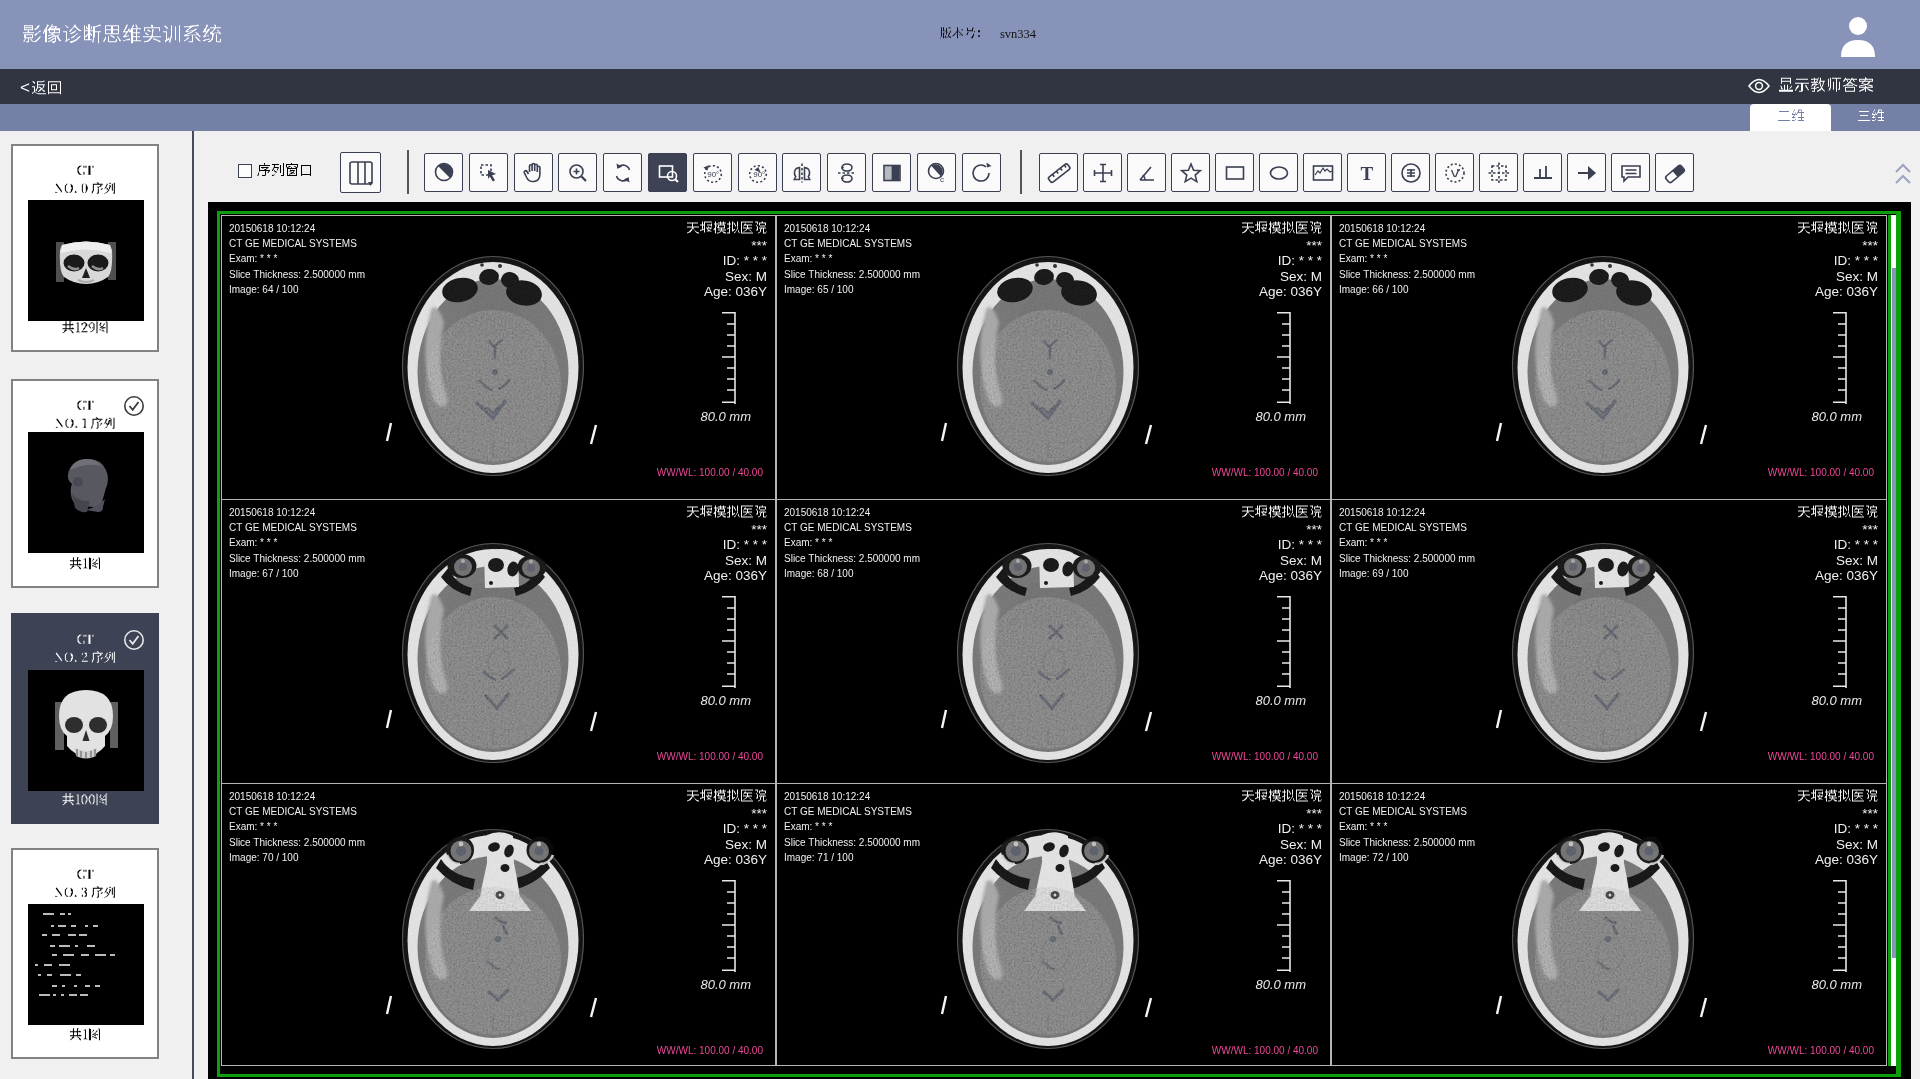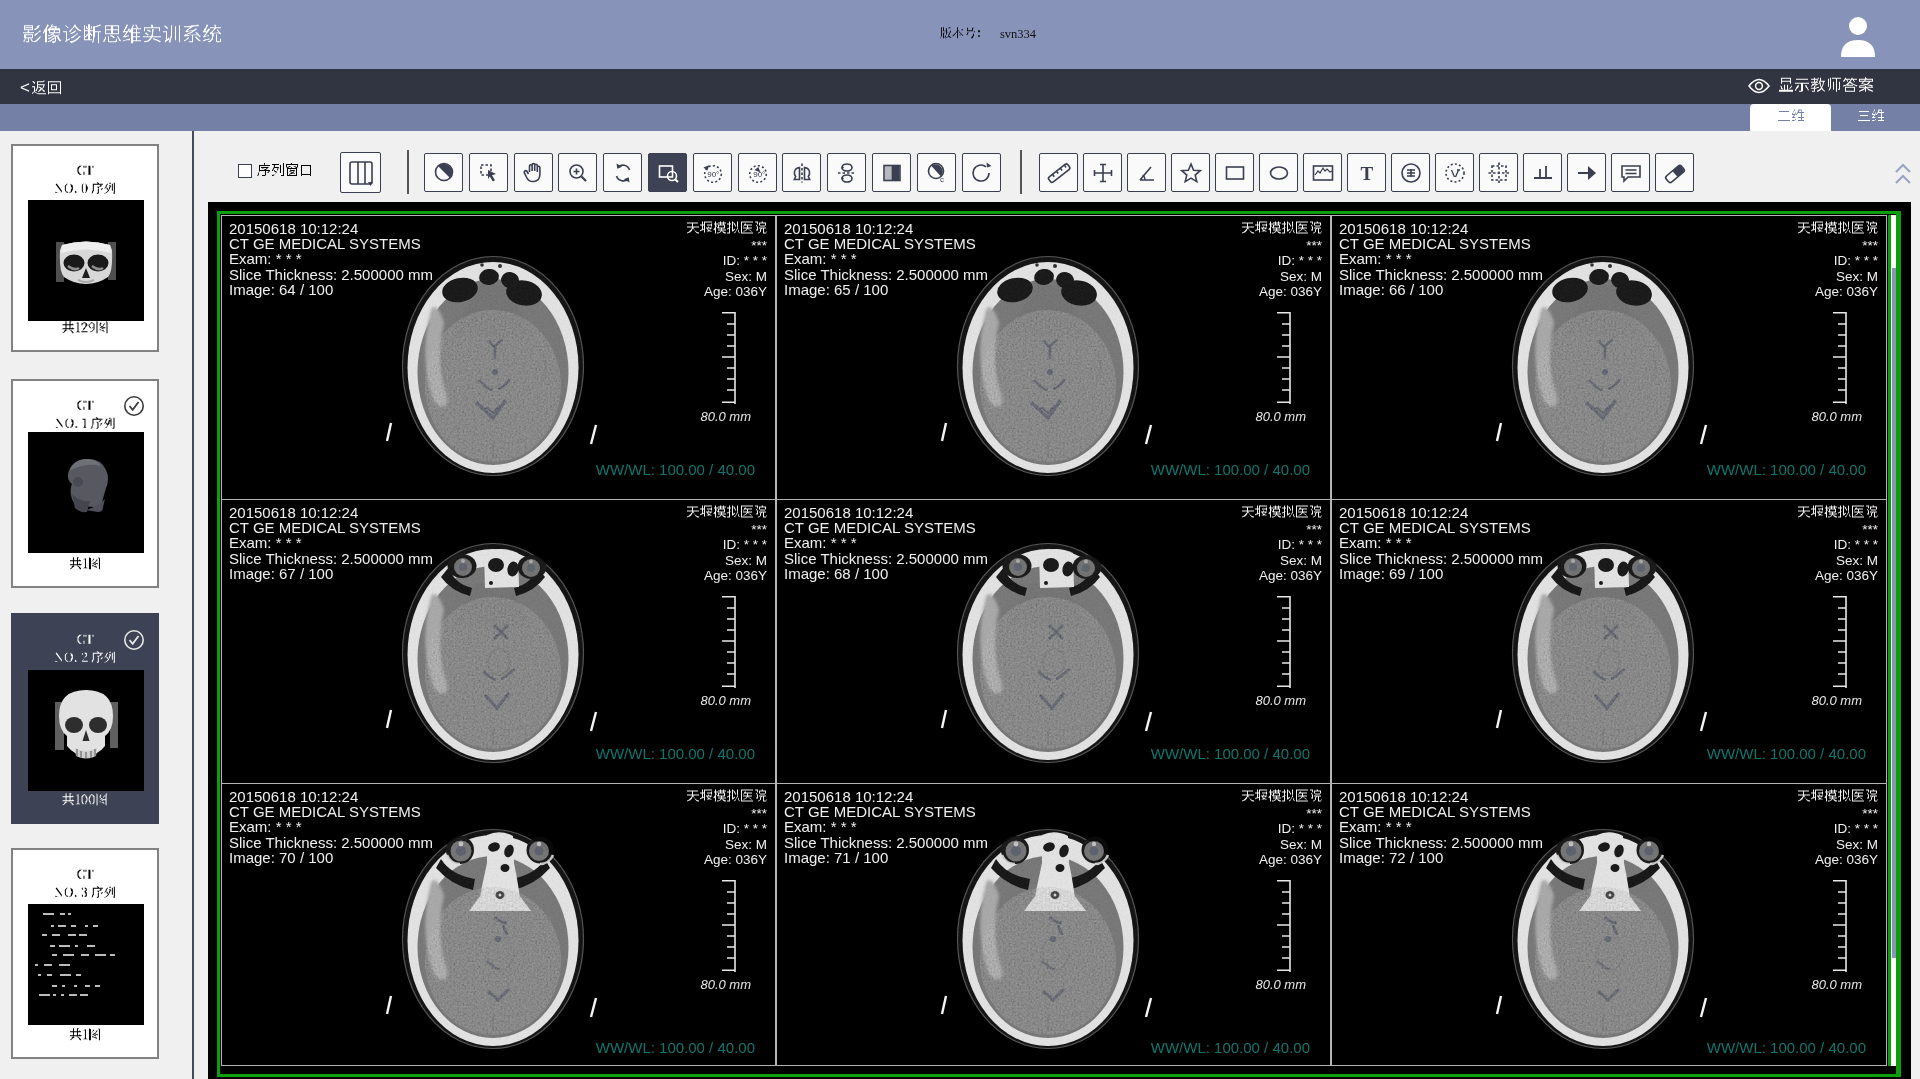--- a/index.html
+++ b/index.html
@@ -17,24 +17,24 @@
 #vline {position:absolute;left:192px;top:131px;width:2px;height:948px;background:#454a5c}
 #cb {position:absolute;left:238px;top:164px;width:14px;height:14px;border:1.5px solid #3a3f52;background:#fdfdfd}
 .tb {position:absolute;top:153px;width:39px;height:39px;border:1.5px solid #3a3f52;border-radius:2px;display:flex;align-items:center;justify-content:center}
 .sep {position:absolute;top:150px;width:2px;height:44px;background:#555}
 #viewer {position:absolute;left:208px;top:202px;width:1703px;height:877px;background:#000}
 #gbox {position:absolute;left:217px;top:211px;width:1684px;height:866px;border:3px solid #0ba00b;border-right-width:5px}
 #gline {position:absolute;left:1888px;top:215px;width:3px;height:851px;background:#0ba00b}
 #strack {position:absolute;left:1891px;top:215px;width:5px;height:851px;background:#fff}
 #sthumb {position:absolute;left:1892px;top:268px;width:4px;height:690px;background:#8a94ba}
 .cell {position:absolute;background:#000;border:1.5px solid #b5b5b5}
-.cell .tl {position:absolute;left:7px;top:4.5px;color:#f0f0f0;font-size:15px;line-height:15.4px;white-space:pre}
+.cell .tl {position:absolute;left:7px;top:4.5px;color:#f0f0f0;font-size:10px;line-height:15.4px;white-space:pre}
 .cell .tr {position:absolute;right:8px;top:22px;color:#f0f0f0;font-size:13.5px;line-height:15.4px;text-align:right}
 .cell .mm {position:absolute;right:24px;top:193px;color:#e8e8e8;font-size:13px;font-style:italic}
-.cell .ww {position:absolute;right:20px;color:#0f766e;font-size:15px}
+.cell .ww {position:absolute;right:12px;color:#ec4899;font-size:10px}
 .cell svg.ruler,.cell svg.brain {position:absolute}
 
 </style></head><body>
 <svg width="0" height="0" style="position:absolute">
     <defs>
       <g id="t_title">
         <path d="M17 -16 18 -16Q17 -15 17 -14Q16 -13 15 -12Q14 -12 13 -11Q13 -11 12 -12Q12 -12 12 -12Q13 -13 14 -13Q15 -14 15 -15Q16 -16 17 -16ZM18 -11 19 -10Q18 -9 17 -9Q16 -8 15 -7Q14 -6 13 -5Q13 -6 12 -6Q12 -6 12 -6Q13 -7 14 -8Q15 -8 16 -9Q17 -10 18 -11ZM18 -5 19 -5Q18 -3 17 -2Q16 -1 15 -0Q14 1 12 1Q12 1 12 1Q12 1 11 0Q13 -0 14 -1Q15 -2 16 -3Q17 -4 18 -5ZM1 -9H12V-8H1ZM4 -6V-4H10V-6ZM2 -7H11V-3H2ZM8 -2 9 -3Q10 -2 10 -1Q11 -1 11 -0L10 1Q10 -0 9 -1Q9 -2 8 -2ZM3 -13V-12H10V-13ZM3 -15V-14H10V-15ZM2 -16H11V-11H2ZM6 -4H7V0Q7 1 7 1Q7 1 7 1Q6 1 6 1Q5 1 4 1Q4 1 4 1Q4 1 4 0Q5 0 5 0Q5 0 6 0Q6 0 6 0Q6 0 6 0ZM3 -3 4 -3Q4 -2 3 -1Q3 0 2 1Q2 1 2 1Q2 0 1 0Q1 0 1 0Q2 -1 2 -1Q3 -2 3 -3ZM5 -10 7 -11Q7 -10 7 -10Q7 -9 8 -9L6 -9Q6 -9 6 -9Q6 -10 5 -10Z M29 -15H34V-14H29ZM28 -11V-9H37V-11ZM27 -13H38V-8H27ZM30 -7 31 -8Q32 -7 33 -6Q34 -5 34 -4Q34 -3 34 -2Q34 -1 34 -0Q34 0 33 1Q33 1 33 1Q32 2 32 2Q31 2 30 1Q30 1 30 1Q30 1 30 0Q30 0 31 0Q31 0 31 0Q32 0 32 0Q32 0 32 0Q33 -0 33 -1Q33 -2 33 -2Q33 -3 33 -4Q32 -5 32 -6Q31 -7 30 -7ZM32 -6 33 -6Q32 -5 31 -4Q30 -4 29 -3Q27 -2 26 -2Q26 -2 26 -3Q26 -3 26 -3Q27 -3 28 -4Q29 -4 30 -5Q31 -6 32 -6ZM33 -4 34 -4Q33 -3 32 -2Q30 -1 29 -0Q28 0 26 1Q26 1 26 0Q26 0 26 -0Q27 -0 28 -1Q30 -2 31 -3Q32 -3 33 -4ZM37 -7 38 -7Q37 -6 37 -6Q36 -5 35 -5Q34 -4 33 -4L33 -5Q33 -5 34 -6Q35 -6 36 -6Q37 -7 37 -7ZM30 -17 31 -17Q30 -15 29 -13Q28 -12 26 -10Q26 -11 26 -11Q26 -11 25 -11Q25 -11 25 -11Q26 -12 27 -13Q28 -14 29 -15Q29 -16 30 -17ZM34 -15H34L34 -15L35 -15Q35 -14 34 -13Q33 -12 33 -12Q33 -12 32 -12Q32 -12 32 -12Q32 -13 33 -13Q33 -14 33 -14Q34 -15 34 -15ZM36 -6Q36 -5 37 -4Q37 -3 38 -2Q39 -1 39 -1Q39 -0 39 -0Q39 0 38 0Q37 -0 36 -2Q35 -3 35 -5ZM32 -12H33V-12Q33 -12 33 -11Q33 -10 33 -9Q32 -9 32 -8Q31 -7 30 -6Q28 -6 27 -5Q26 -5 26 -5Q26 -6 26 -6Q28 -6 29 -7Q30 -8 31 -8Q31 -9 32 -10Q32 -11 32 -11Q32 -12 32 -12ZM25 -17 27 -16Q26 -15 25 -13Q24 -11 23 -10Q22 -8 21 -7Q21 -7 21 -8Q21 -8 21 -8Q21 -8 21 -9Q22 -10 22 -11Q23 -12 24 -14Q25 -15 25 -17ZM23 -11 25 -13 25 -13V1H23Z M43 -16 44 -16Q44 -16 45 -15Q45 -15 46 -14Q46 -14 47 -14L46 -13Q45 -13 45 -14Q44 -14 44 -15Q43 -15 43 -16ZM44 1 44 -0 44 -1 48 -3Q48 -3 48 -3Q48 -2 48 -2Q47 -1 46 -1Q45 -0 45 0Q44 0 44 1Q44 1 44 1ZM41 -10H45V-9H41ZM44 1Q44 1 44 1Q43 0 43 0Q43 0 43 0Q43 -0 43 -0Q44 -1 44 -1Q44 -2 44 -2V-10H45V-1Q45 -1 45 -1Q45 -1 45 -0Q45 -0 44 0Q44 0 44 1Q44 1 44 1ZM53 -16Q54 -15 55 -14Q56 -13 57 -12Q58 -11 60 -11Q59 -11 59 -10Q59 -10 59 -10Q59 -10 59 -10Q57 -10 56 -11Q55 -12 54 -13Q53 -14 52 -16ZM53 -17 54 -16Q53 -14 51 -13Q50 -11 48 -9Q47 -10 47 -10Q47 -10 47 -10Q47 -10 47 -10Q48 -11 49 -12Q50 -13 51 -14Q52 -16 53 -17ZM53 -11 54 -11Q54 -10 53 -9Q52 -8 51 -8Q50 -7 49 -7Q49 -7 49 -7Q49 -7 48 -8Q49 -8 50 -9Q51 -9 52 -10Q53 -10 53 -11ZM55 -8 56 -8Q56 -7 54 -6Q53 -5 52 -4Q51 -3 50 -3Q49 -3 49 -3Q49 -3 49 -4Q50 -4 51 -5Q52 -6 53 -6Q54 -7 55 -8ZM57 -5 59 -5Q57 -3 55 -1Q52 1 49 2Q49 1 48 1Q48 1 48 0Q50 -0 52 -1Q54 -2 55 -3Q56 -4 57 -5Z M63 -11H71V-10H63ZM62 -2H70V-1H62ZM62 -16H63V-1H62ZM66 -17H68V-2H66ZM66 -10 67 -10Q67 -9 66 -7Q66 -6 65 -5Q64 -4 64 -4Q64 -4 63 -4Q63 -4 63 -5Q64 -5 64 -6Q65 -7 66 -8Q66 -9 66 -10ZM69 -15 70 -15Q70 -14 70 -13Q69 -12 69 -12L68 -12Q68 -12 69 -13Q69 -14 69 -14Q69 -15 69 -15ZM64 -15 65 -15Q65 -15 65 -14Q66 -13 66 -12L65 -12Q65 -12 64 -13Q64 -14 64 -15ZM68 -9Q68 -9 68 -9Q69 -8 69 -8Q69 -7 70 -7Q70 -6 70 -6L70 -5Q69 -5 69 -6Q69 -6 68 -7Q68 -8 67 -8Q67 -9 67 -9ZM72 -10H79V-9H72ZM76 -9H77V2H76ZM78 -17 79 -16Q78 -15 77 -15Q76 -15 74 -14Q73 -14 72 -14Q72 -14 72 -14Q72 -15 71 -15Q73 -15 74 -15Q75 -16 76 -16Q77 -16 78 -17ZM71 -15H73V-8Q73 -7 73 -5Q72 -3 72 -2Q72 0 71 2Q71 1 70 1Q70 1 70 1Q71 -1 71 -2Q71 -4 71 -5Q71 -7 71 -8Z M86 -5H87V-1Q87 -0 87 -0Q88 -0 88 -0Q89 -0 89 -0Q90 -0 90 -0Q91 -0 92 -0Q92 -0 92 -0Q93 -0 93 -0Q93 -0 94 -1Q94 -2 94 -3Q94 -3 94 -3Q94 -2 95 -2Q95 -2 95 -2Q95 -1 95 -0Q94 1 94 1Q93 1 93 1Q92 1 92 1Q92 1 91 1Q90 1 90 1Q89 1 89 1Q89 1 88 1Q87 1 87 1Q86 1 86 0Q86 -0 86 -1ZM88 -6 88 -6Q89 -6 90 -6Q91 -5 92 -5Q92 -4 93 -4L92 -3Q91 -3 91 -4Q90 -4 89 -5Q88 -5 88 -6ZM95 -5 96 -5Q97 -4 97 -3Q98 -3 98 -2Q99 -1 99 -0L98 0Q97 -0 97 -1Q97 -2 96 -3Q95 -4 95 -5ZM83 -5 84 -4Q84 -4 84 -3Q84 -2 83 -1Q83 -0 82 1L81 -0Q82 -1 82 -2Q82 -2 83 -3Q83 -4 83 -5ZM84 -11V-8H96V-11ZM84 -15V-12H96V-15ZM83 -16H97V-7H83ZM89 -15H91V-7H89Z M101 -4Q101 -4 101 -4Q101 -4 101 -4Q101 -5 101 -5Q101 -5 102 -5Q102 -6 102 -6Q103 -6 103 -7Q104 -8 104 -9Q105 -10 106 -11Q106 -12 107 -13L108 -12Q107 -10 105 -8Q104 -6 102 -4V-4Q102 -4 102 -4Q102 -4 102 -4Q102 -4 102 -4Q101 -4 101 -4ZM101 -4 101 -5 102 -5 107 -6Q107 -6 107 -6Q107 -5 107 -5Q105 -5 104 -4Q103 -4 103 -4Q102 -4 102 -4Q102 -4 101 -4ZM101 -8Q101 -9 101 -9Q101 -9 101 -9Q101 -10 101 -10Q101 -10 101 -10Q102 -10 102 -11Q102 -11 102 -12Q103 -12 103 -13Q103 -14 104 -15Q104 -16 105 -17L106 -16Q105 -15 105 -14Q104 -12 103 -11Q103 -10 102 -9V-9Q102 -9 102 -9Q102 -9 102 -9Q101 -9 101 -9Q101 -9 101 -8ZM101 -8 101 -9 102 -10 106 -10Q106 -10 105 -10Q105 -9 105 -9Q104 -9 103 -9Q103 -9 102 -9Q102 -9 102 -9Q101 -9 101 -8ZM101 -1Q102 -1 103 -1Q104 -2 105 -2Q106 -2 108 -3L108 -1Q106 -1 104 -1Q103 -0 101 0ZM110 -9H118V-8H110ZM110 -5H118V-4H110ZM110 -1H119V0H110ZM114 -13H115V-0H114ZM111 -13H119V-12H111V2H109V-12L110 -13ZM111 -17 112 -16Q112 -15 111 -14Q110 -12 110 -11Q109 -10 108 -8Q108 -9 108 -9Q108 -9 107 -9Q107 -9 107 -10Q108 -11 109 -12Q109 -13 110 -14Q111 -16 111 -17ZM113 -16 114 -17Q115 -16 115 -15Q116 -14 116 -14L115 -13Q114 -14 114 -15Q114 -16 113 -16Z M131 -2 131 -3Q133 -3 134 -2Q135 -2 137 -1Q138 -0 139 0L138 1Q137 1 136 0Q135 -1 133 -1Q132 -2 131 -2ZM129 -16 130 -17Q130 -16 131 -16Q131 -15 131 -14L130 -14Q130 -14 129 -15Q129 -16 129 -16ZM122 -14H138V-10H137V-13H123V-10H122ZM130 -12H132Q131 -10 131 -8Q131 -6 131 -5Q130 -3 129 -2Q128 -1 127 0Q125 1 122 1Q122 1 122 1Q122 1 122 0Q124 -0 126 -1Q127 -2 128 -3Q129 -4 129 -5Q130 -7 130 -8Q130 -10 130 -12ZM121 -5H139V-4H121ZM125 -11 126 -12Q126 -12 127 -11Q127 -11 128 -11Q128 -10 129 -10L128 -9Q128 -9 127 -10Q127 -10 126 -10Q125 -11 125 -11ZM123 -8 124 -9Q124 -9 125 -8Q125 -8 126 -7Q126 -7 127 -7L126 -6Q126 -6 125 -6Q125 -7 124 -7Q123 -8 123 -8Z M153 -15H154V-1H153ZM157 -16H158V1H157ZM149 -16H150V-9Q150 -7 150 -5Q150 -4 149 -2Q149 -0 148 2Q148 1 147 1Q147 1 147 1Q147 1 147 1Q147 -1 148 -2Q148 -4 149 -6Q149 -7 149 -9ZM142 -15 143 -16Q143 -16 144 -15Q145 -15 145 -14Q146 -14 146 -13L145 -12Q145 -13 144 -13Q144 -14 143 -14Q143 -15 142 -15ZM144 1 143 -0 144 -1 147 -4Q147 -3 147 -3Q147 -3 148 -2Q146 -1 146 -1Q145 -0 144 0Q144 1 144 1Q144 1 144 1ZM141 -10H145V-9H141ZM144 1Q143 1 143 1Q143 1 143 0Q143 0 143 0Q143 -0 143 -1Q144 -1 144 -2V-10H145V-1Q145 -1 145 -1Q145 -0 145 -0Q144 0 144 0Q144 1 144 1Q144 1 144 1Z M166 -4 167 -4Q167 -3 166 -2Q165 -2 164 -1Q163 -0 163 0Q163 0 162 0Q162 -0 162 -0Q162 -0 162 -1Q163 -1 164 -2Q165 -3 166 -4ZM173 -4 174 -5Q175 -4 176 -3Q177 -2 177 -2Q178 -1 179 -0L178 0Q177 -0 176 -1Q175 -2 175 -2Q174 -3 173 -4ZM170 -6H171V-0Q171 0 171 1Q171 1 170 1Q170 1 169 1Q168 1 167 1Q167 1 167 1Q167 0 166 -0Q167 -0 168 0Q168 0 169 0Q169 0 169 0Q169 -0 169 -0Q170 -0 170 -0ZM176 -17 177 -15Q176 -15 174 -15Q172 -15 170 -14Q168 -14 166 -14Q164 -14 163 -14Q163 -14 162 -14Q162 -15 162 -15Q164 -15 166 -15Q168 -15 170 -16Q172 -16 173 -16Q175 -16 176 -17ZM163 -5Q163 -5 162 -5Q162 -6 162 -6Q162 -6 162 -6Q163 -6 163 -7Q164 -7 165 -7Q165 -8 166 -8Q167 -9 169 -9Q170 -10 171 -11Q173 -12 174 -13L175 -12Q172 -10 169 -8Q166 -7 164 -6V-6Q164 -6 163 -5Q163 -5 163 -5Q163 -5 163 -5Q163 -5 163 -5ZM163 -5 163 -6 163 -6 176 -7Q176 -7 176 -7Q176 -6 176 -6Q173 -6 171 -6Q169 -6 168 -6Q166 -5 165 -5Q164 -5 164 -5Q163 -5 163 -5Q163 -5 163 -5ZM164 -9Q164 -9 164 -9Q164 -10 163 -10Q163 -10 163 -10Q164 -10 164 -11Q164 -11 165 -11Q165 -11 165 -12Q166 -12 167 -13Q167 -13 168 -14Q168 -14 169 -15L170 -14Q169 -13 167 -12Q166 -11 165 -10V-10Q165 -10 164 -10Q164 -10 164 -10Q164 -9 164 -9Q164 -9 164 -9ZM164 -9 164 -10 164 -10 171 -11Q171 -11 171 -10Q171 -10 171 -10Q169 -10 167 -10Q166 -9 165 -9Q164 -9 164 -9Q164 -9 164 -9ZM173 -9 174 -9Q175 -9 176 -8Q177 -7 177 -6Q178 -6 179 -5L177 -4Q177 -5 176 -6Q176 -7 175 -7Q174 -8 173 -9Z M195 -11 196 -12Q196 -11 197 -10Q198 -9 198 -9Q199 -8 199 -7L198 -7Q197 -7 197 -8Q197 -9 196 -10Q195 -10 195 -11ZM188 -14H199V-13H188ZM194 -7H195V-1Q195 -0 195 -0Q196 -0 196 -0Q196 -0 196 -0Q197 -0 197 -0Q197 -0 197 -0Q198 -0 198 -0Q198 -0 198 -1Q198 -2 198 -3Q198 -3 199 -2Q199 -2 199 -2Q199 -1 199 -0Q199 1 198 1Q198 1 197 1Q197 1 197 1Q197 1 197 1Q196 1 196 1Q196 1 196 1Q195 1 195 1Q194 1 194 0Q194 0 194 -1ZM190 -7H192Q192 -5 191 -4Q191 -3 191 -2Q190 -1 189 0Q189 1 187 1Q187 1 187 1Q187 1 187 1Q186 1 186 0Q188 -0 188 -1Q189 -1 189 -2Q190 -3 190 -4Q190 -6 190 -7ZM188 -7 188 -8 189 -8 197 -9Q197 -9 197 -9Q197 -8 197 -8Q195 -8 193 -8Q192 -8 191 -7Q190 -7 189 -7Q189 -7 189 -7Q188 -7 188 -7ZM192 -16 193 -17Q194 -16 194 -15Q194 -15 194 -14L193 -14Q193 -14 193 -15Q192 -16 192 -16ZM188 -7Q188 -7 188 -7Q188 -8 188 -8Q188 -8 188 -8Q188 -8 188 -9Q189 -9 189 -9Q189 -9 190 -10Q190 -10 191 -11Q191 -12 192 -12Q192 -13 192 -13H194Q194 -13 193 -12Q193 -11 192 -11Q191 -10 191 -9Q190 -8 190 -8Q190 -8 190 -8Q190 -8 189 -8Q189 -8 189 -8Q189 -7 188 -7Q188 -7 188 -7ZM181 -4Q181 -4 181 -4Q181 -4 181 -5Q181 -5 181 -5Q181 -5 182 -5Q182 -6 182 -6Q183 -7 183 -7Q184 -8 184 -9Q185 -10 185 -11Q186 -12 187 -13L188 -12Q187 -10 185 -8Q184 -6 182 -4V-4Q182 -4 182 -4Q182 -4 182 -4Q182 -4 181 -4Q181 -4 181 -4ZM181 -4 181 -5 182 -5 187 -6Q187 -6 187 -6Q187 -5 187 -5Q186 -5 184 -5Q183 -4 183 -4Q182 -4 182 -4Q181 -4 181 -4ZM181 -8Q181 -9 181 -9Q181 -9 181 -9Q181 -10 181 -10Q181 -10 181 -10Q182 -11 182 -11Q182 -11 182 -12Q183 -13 183 -13Q184 -14 184 -15Q184 -16 185 -17L186 -16Q186 -15 185 -14Q184 -12 184 -11Q183 -10 182 -9V-9Q182 -9 182 -9Q182 -9 182 -9Q181 -9 181 -9Q181 -9 181 -8ZM181 -8 181 -10 182 -10 186 -10Q186 -10 186 -10Q186 -9 186 -9Q184 -9 183 -9Q183 -9 182 -9Q182 -9 182 -9Q181 -9 181 -8ZM181 -1Q182 -1 183 -2Q184 -2 185 -2Q186 -2 187 -3L188 -2Q186 -1 184 -1Q183 -0 181 0Z"></path>
       </g>
       <g id="t_back">
         <path d="M4 -7V-1H3V-6H1V-7ZM1 -12 2 -12Q2 -12 3 -12Q3 -11 4 -11Q4 -10 4 -10L3 -9Q3 -10 3 -10Q2 -11 2 -11Q2 -11 1 -12ZM7 -9H13V-8H7ZM6 -12H7V-8Q7 -8 7 -7Q7 -6 7 -5Q6 -4 6 -3Q6 -2 5 -2Q5 -2 5 -2Q5 -2 5 -2Q4 -2 4 -2Q5 -3 5 -4Q6 -5 6 -6Q6 -7 6 -8ZM13 -9H13L13 -9L14 -9Q13 -7 13 -6Q12 -5 11 -4Q10 -3 9 -2Q8 -2 7 -1Q7 -1 7 -2Q7 -2 6 -2Q8 -2 8 -3Q9 -4 10 -5Q11 -5 12 -6Q12 -8 13 -9ZM13 -13 14 -12Q13 -12 12 -11Q11 -11 9 -11Q8 -11 6 -11Q6 -11 6 -11Q6 -12 6 -12Q7 -12 8 -12Q9 -12 10 -12Q11 -12 12 -12Q13 -13 13 -13ZM7 -6 8 -7Q9 -6 10 -6Q11 -5 11 -4Q12 -4 13 -3Q14 -3 14 -2L13 -1Q13 -2 12 -2Q11 -3 11 -4Q10 -4 9 -5Q8 -6 7 -6ZM3 -2Q4 -2 4 -1Q4 -1 5 -1Q6 -0 7 -0Q8 -0 9 -0Q10 -0 11 -0Q12 -0 13 -0Q14 -0 15 -0Q15 -0 15 -0Q15 0 15 0Q15 0 15 1Q14 1 13 1Q13 1 12 1Q11 1 10 1Q10 1 9 1Q8 1 7 1Q6 0 5 0Q4 -0 4 -1Q3 -1 3 -1Q3 -1 3 -1Q2 -0 2 0Q2 0 1 1L1 -0Q1 -1 2 -1Q3 -2 3 -2Z M21 -8V-4H25V-8ZM20 -9H26V-3H20ZM17 -12H30V1H29V-11H18V1H17ZM17 -1H29V0H17Z"></path>

